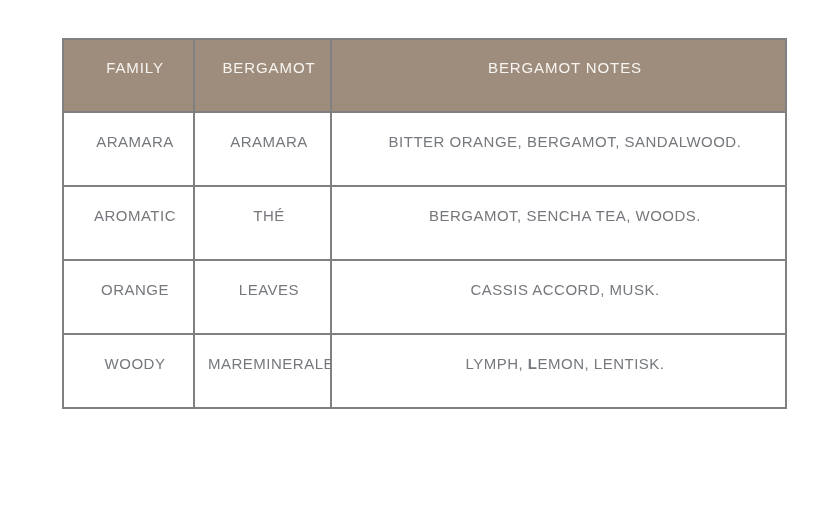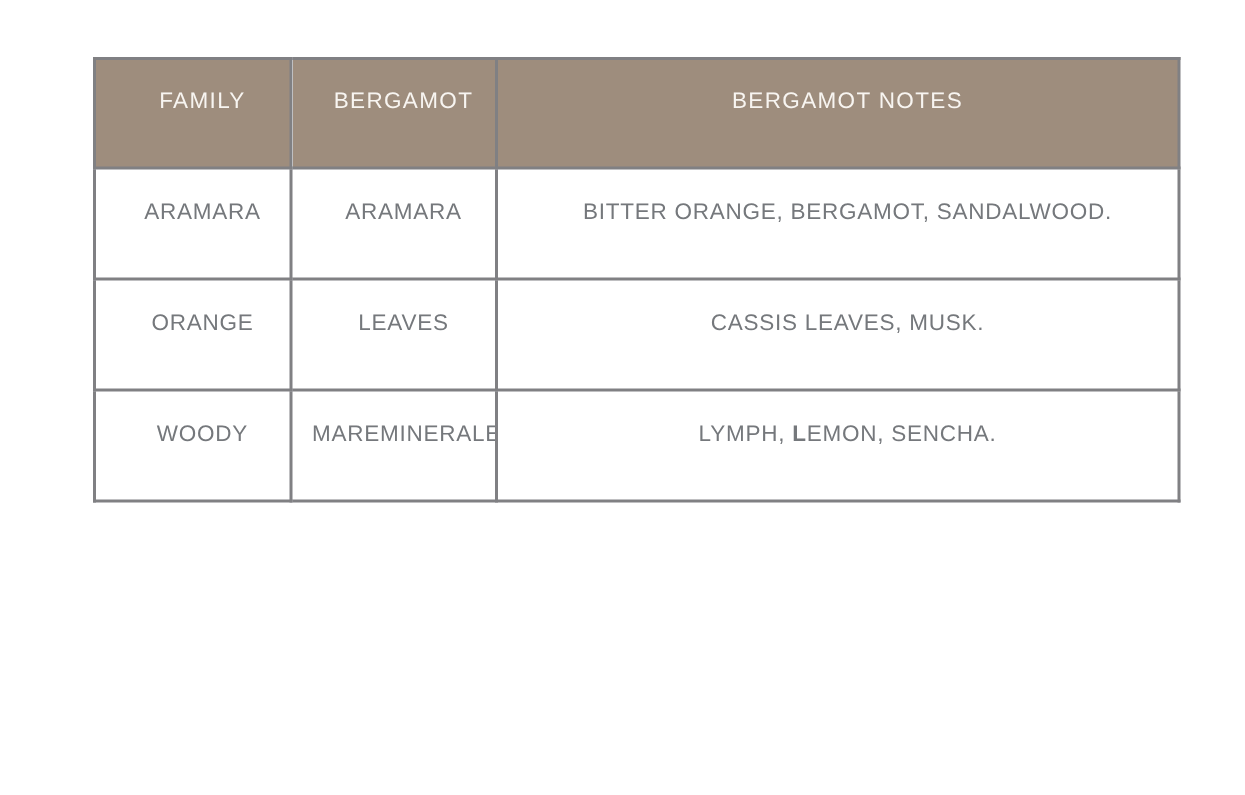--- a/index.html
+++ b/index.html
@@ -74,24 +74,29 @@
         <th>BERGAMOT NOTES</th>
       </tr>
     </thead>
     <tbody>
       <tr>
         <td>ARAMARA</td>
         <td>ARAMARA</td>
         <td>BITTER ORANGE, BERGAMOT, SANDALWOOD.</td>
       </tr>
       <tr>
+        <td>AROMATIC</td>
+        <td>THÉ</td>
+        <td>BERGAMOT, SENCHA TEA, WOODS.</td>
+      </tr>
+      <tr>
         <td>ORANGE</td>
         <td>LEAVES</td>
-        <td>CASSIS LEAVES, MUSK.</td>
+        <td>CASSIS ACCORD, MUSK.</td>
       </tr>
       <tr>
         <td>WOODY</td>
         <td>MAREMINERALE</td>
-        <td><span>LYMPH, </span><span class="bold-letter">L</span><span>EMON, SENCHA.</span></td>
+        <td><span>LYMPH, </span><span class="bold-letter">L</span><span>EMON, LENTISK.</span></td>
       </tr>
     </tbody>
   </table>
 </div>
 
 </body></html>

